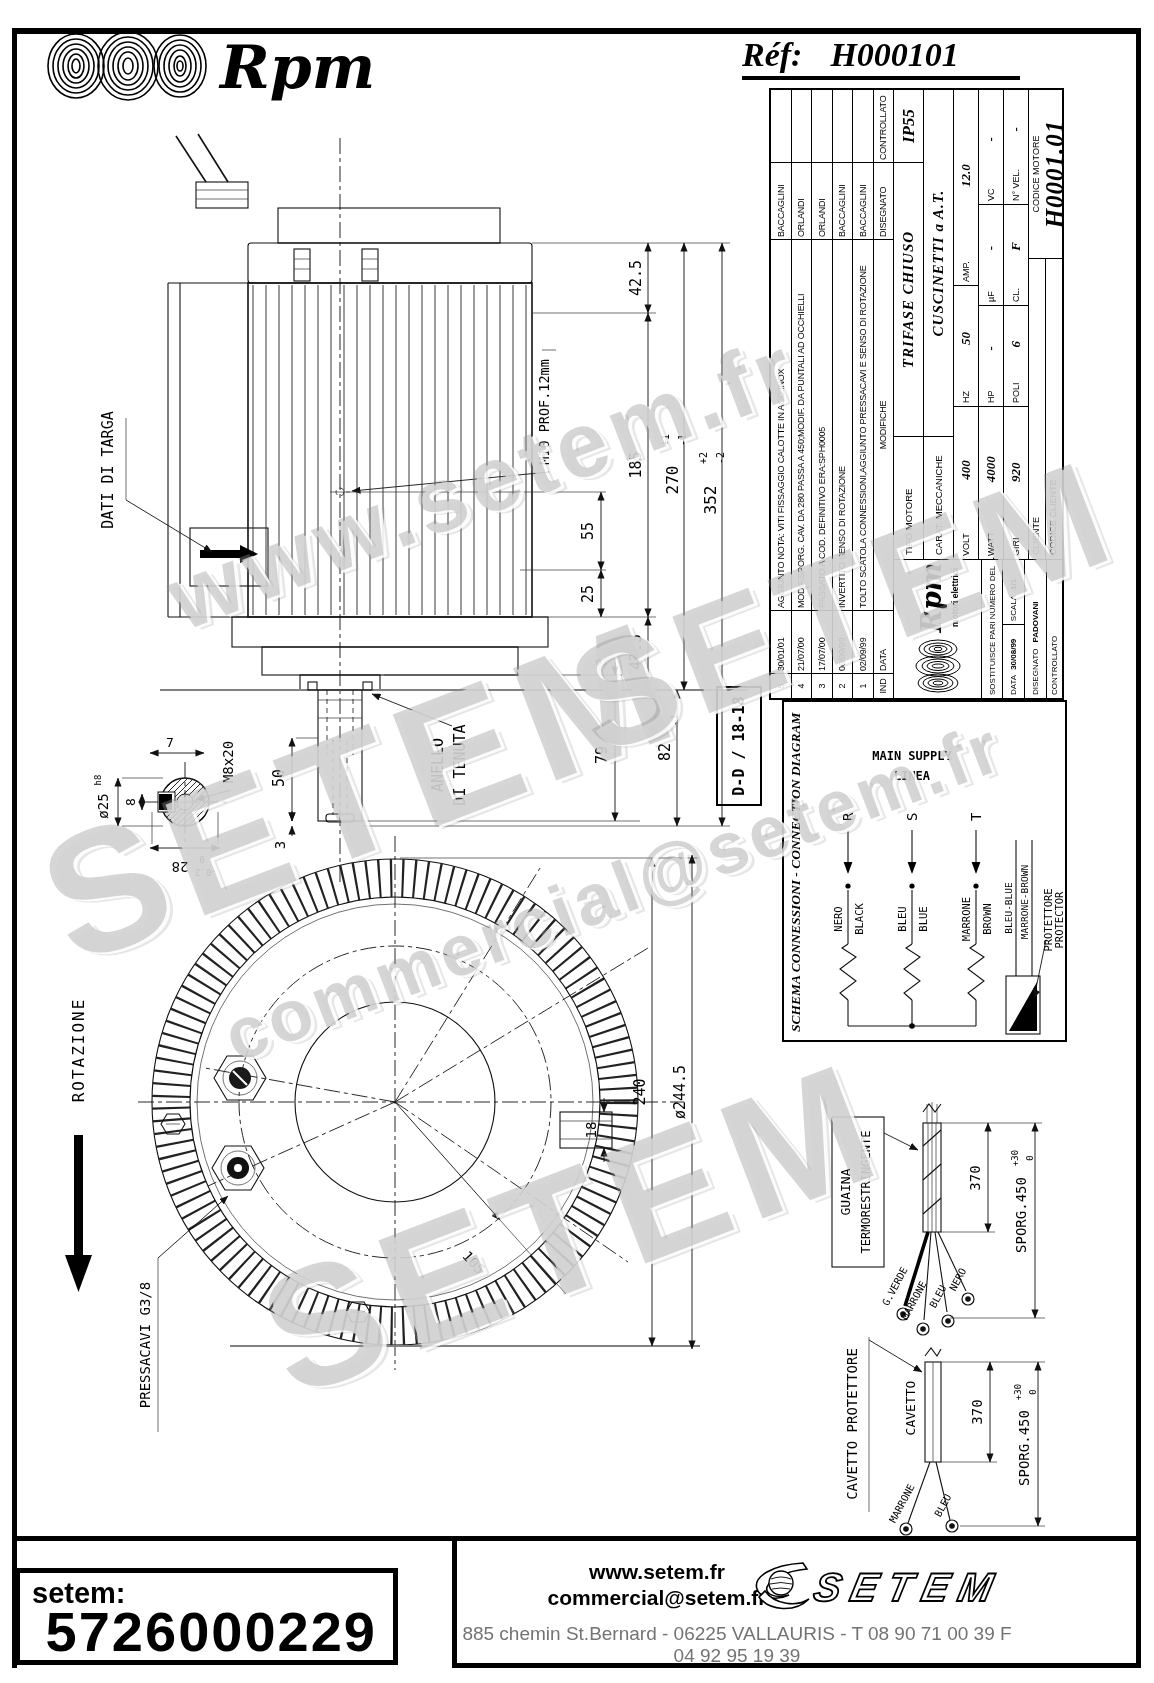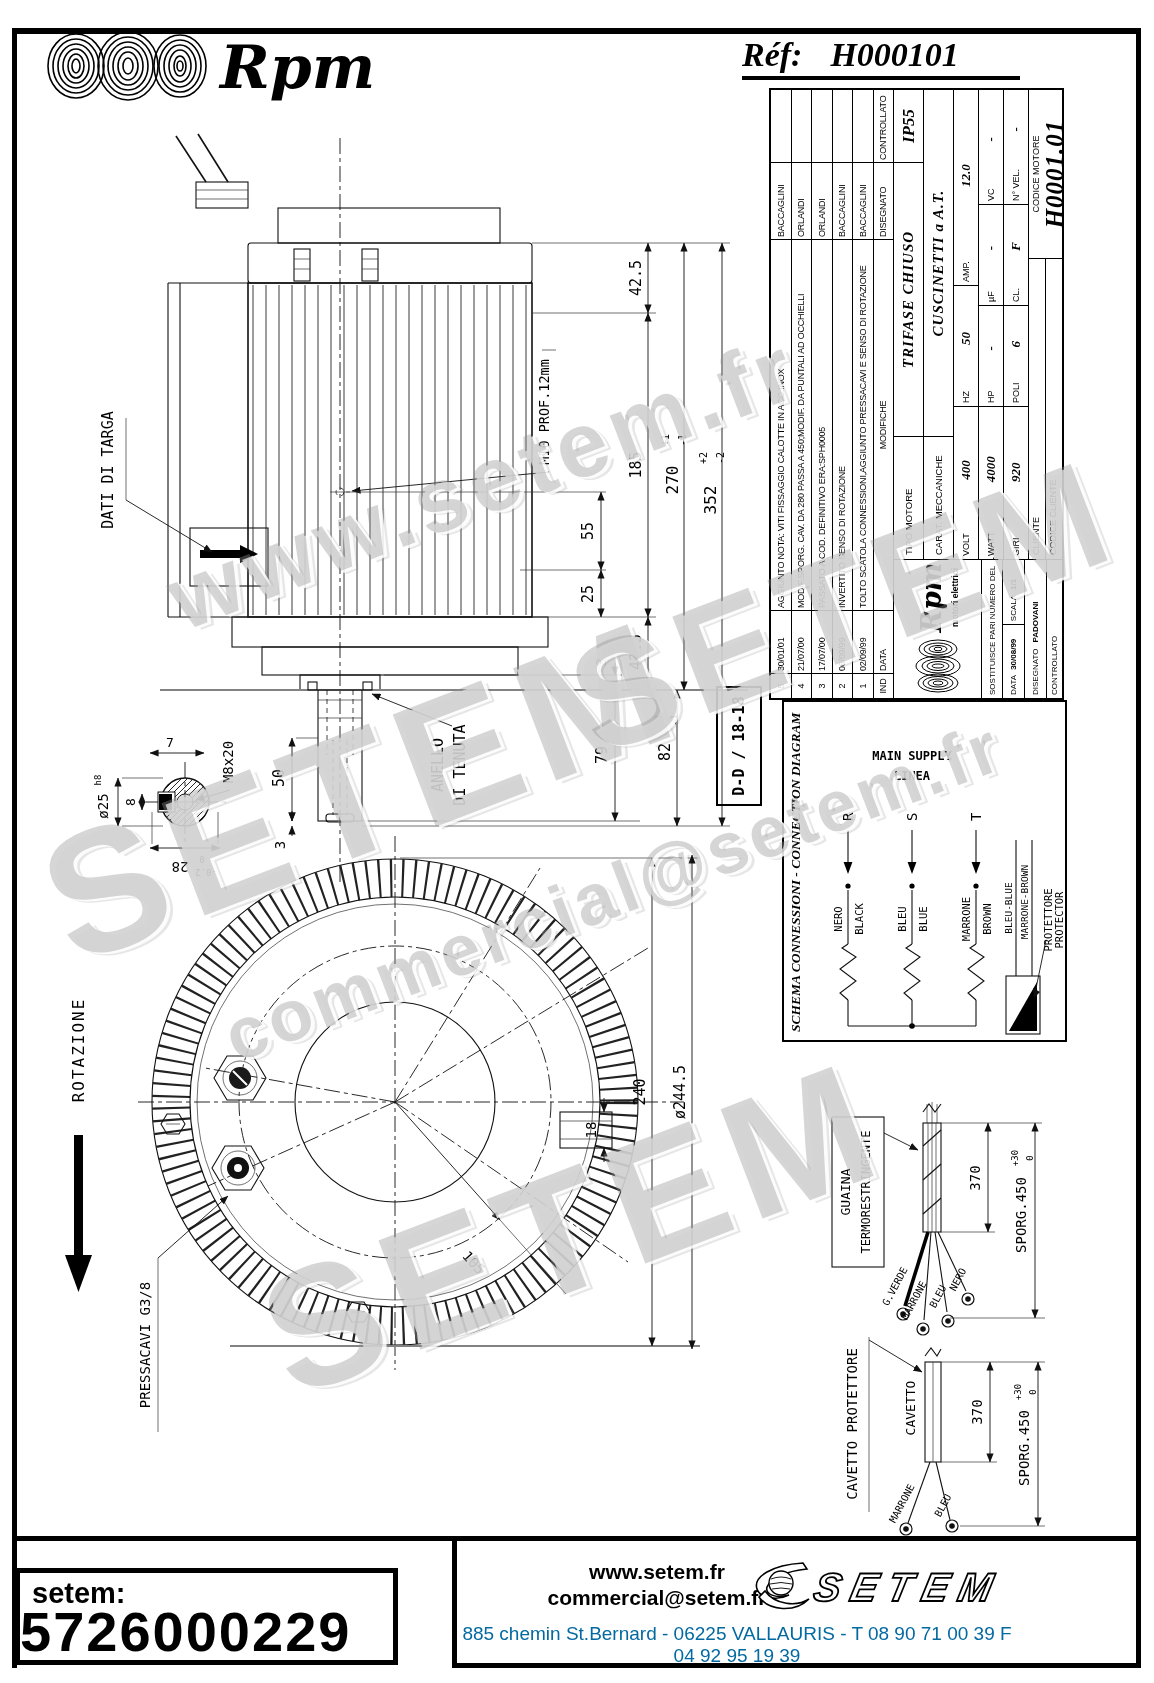--- a/index.html
+++ b/index.html
@@ -72,25 +72,25 @@
   .cm-val{font:bold italic 25px "Liberation Serif",serif;letter-spacing:1px;}
   
   .conn-rot{width:342px;height:285px;transform-origin:0 0;transform:rotate(-90deg) translateX(-342px);
             border:2px solid #000;box-sizing:border-box;position:relative;}
   .dd-rot{width:120px;height:46px;transform-origin:0 0;transform:rotate(-90deg) translateX(-120px);
           border:2px solid #000;box-sizing:border-box;display:flex;align-items:center;justify-content:center;
           font:bold 15px "DejaVu Sans Mono",monospace;}
   
   .codebox{position:absolute;left:15px;top:1568px;width:383px;height:97px;border:5px solid #000;box-sizing:border-box;}
   .codelab{position:absolute;left:12px;top:4px;font:bold 29px "Liberation Sans",sans-serif;}
-  .codeval{position:absolute;left:0;right:16px;top:26px;text-align:left;font:bold 56px "Liberation Sans",sans-serif;letter-spacing:2px;}
+  .codeval{position:absolute;left:0;right:16px;top:26px;text-align:right;font:bold 56px "Liberation Sans",sans-serif;letter-spacing:2px;}
   .addrbox{position:absolute;left:452px;top:1541px;width:687px;height:127px;border-left:5px solid #000;
            border-bottom:5px solid #000;box-sizing:border-box;}
   .site{position:absolute;left:40px;top:18px;width:320px;text-align:center;font:bold 21px "Liberation Sans",sans-serif;line-height:1.25;}
-  .street{position:absolute;left:0px;top:82px;width:560px;text-align:center;font:19px "Liberation Sans",sans-serif;color:#0369a1;}
+  .street{position:absolute;left:0px;top:82px;width:560px;text-align:center;font:19px "Liberation Sans",sans-serif;color:#737373;}
 </style>
 </head>
 <body>
 
 <div class="page">
 
   <div class="bar" style="left:12px;top:28px;width:1129px;height:6px;"></div>
   <div class="bar" style="left:12px;top:28px;width:5px;height:1640px;"></div>
   <div class="bar" style="left:1136px;top:28px;width:5px;height:1640px;"></div>
   <div class="bar" style="left:12px;top:1536px;width:1129px;height:5px;"></div>

